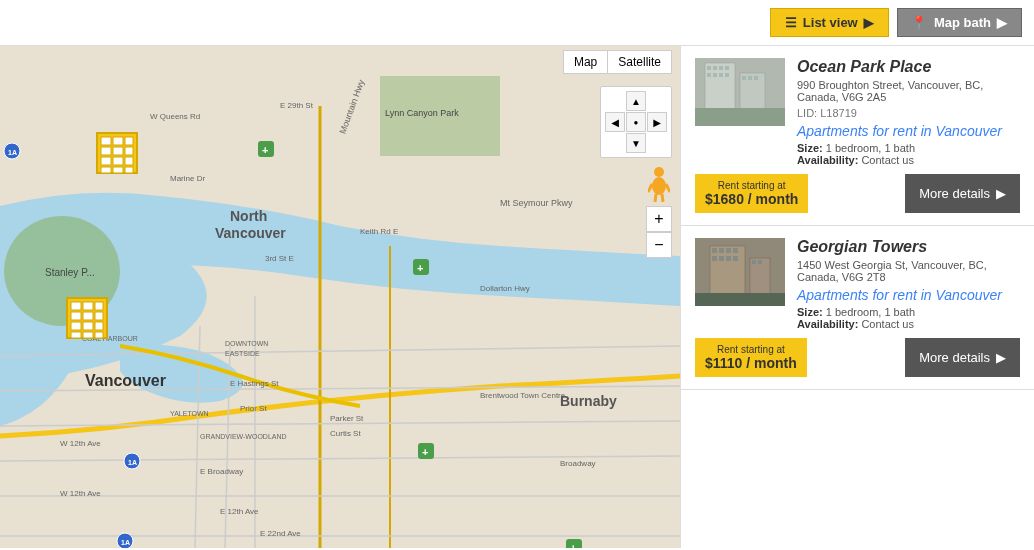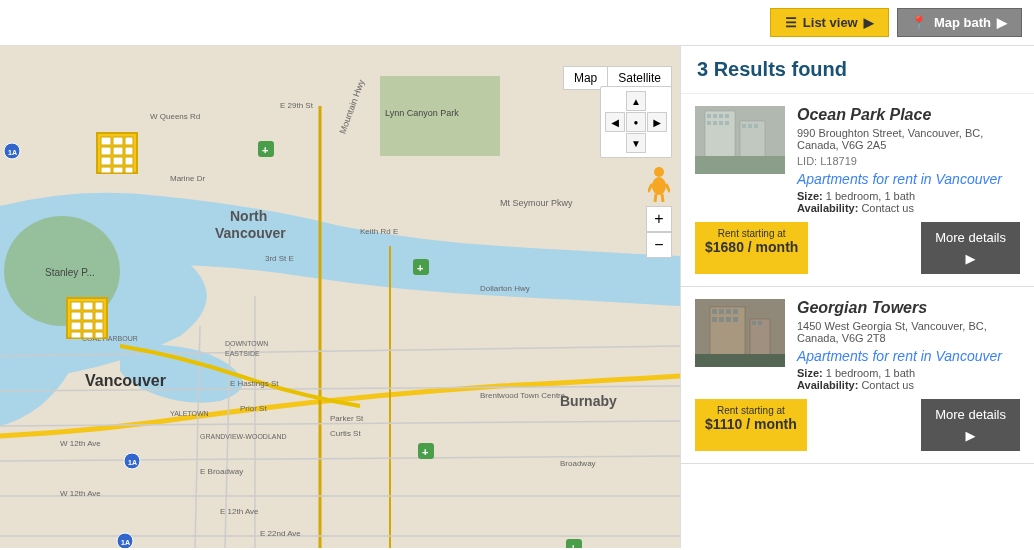--- a/index.html
+++ b/index.html
@@ -59,21 +59,21 @@
     
     .map-svg {
       position: absolute;
       top: 0; left: 0;
       width: 100%; height: 100%;
     }
 
     
     .map-controls-top {
       position: absolute;
-      top: 20px;
+      top: 4px;
       right: 8px;
       display: flex;
       gap: 0;
     }
     .map-btn-map, .map-btn-satellite {
       padding: 4px 10px;
       font-size: 12px;
       border: 1px solid #ccc;
       cursor: pointer;
       background: #fff;
@@ -250,21 +250,20 @@
     .more-details-btn {
       background: #555;
       color: #fff;
       padding: 8px 14px;
       cursor: pointer;
       font-size: 13px;
       border: none;
       display: flex;
       align-items: center;
       gap: 6px;
-      flex-direction: column;
     }
 
     
     .building-icon-svg {
       width: 44px;
       height: 44px;
     }
   </style>
 </head>
 <body>
@@ -452,23 +451,20 @@
       </svg>
     </div>
 
     <div class="map-zoom" style="top: 160px; right: 8px;">
       <button class="map-zoom-btn">+</button>
       <button class="map-zoom-btn">−</button>
     </div>
   </div>
 
   <div class="results-panel">
-    <div class="results-header">
-      <span class="results-count">3 Results found</span>
-    </div>
 
     <div class="listing-card">
       <div class="listing-top">
         <div class="listing-thumbnail">
           
           <svg width="90" height="68" viewBox="0 0 90 68">
             <rect width="90" height="68" fill="#b0b8b0"></rect>
             <rect x="10" y="5" width="30" height="55" fill="#c8d0c8" stroke="#999" stroke-width="0.5"></rect>
             <rect x="45" y="15" width="25" height="45" fill="#c0c8c0" stroke="#999" stroke-width="0.5"></rect>
             <rect x="12" y="8" width="4" height="4" fill="#9ab0b0" opacity="0.7"></rect>

